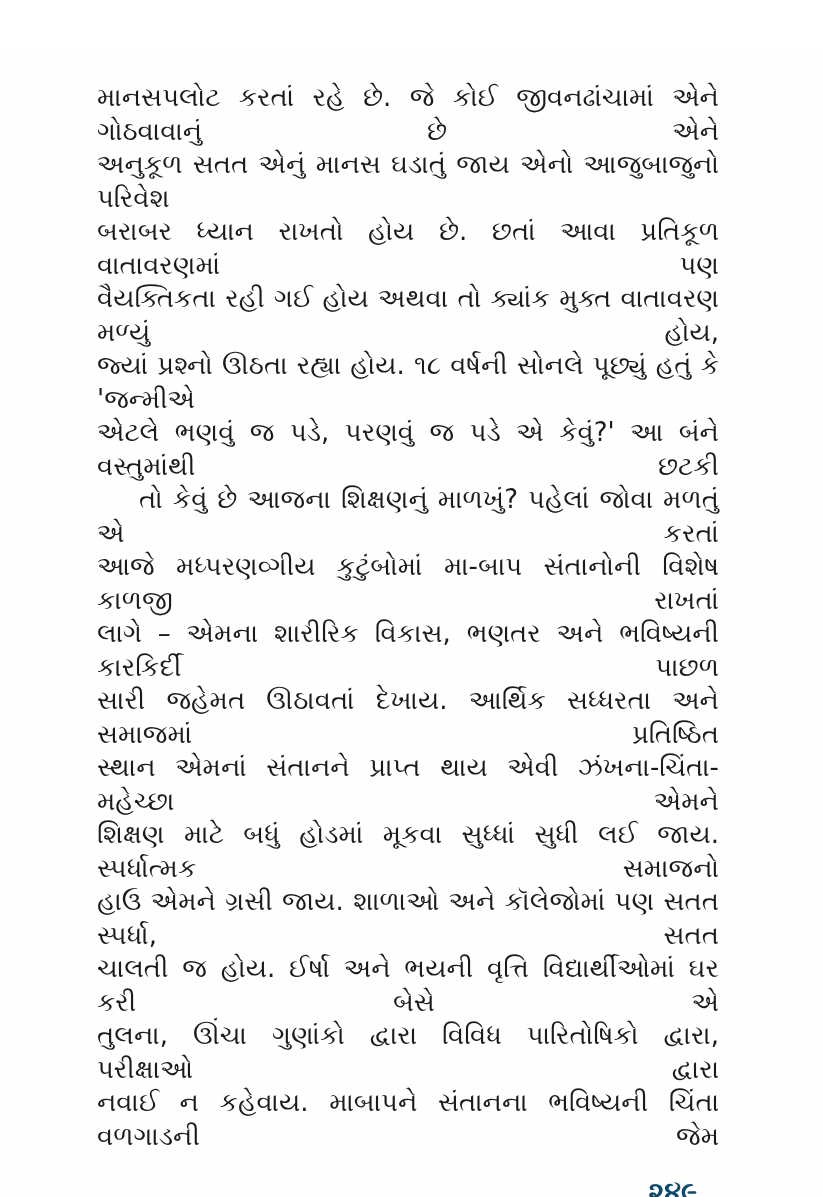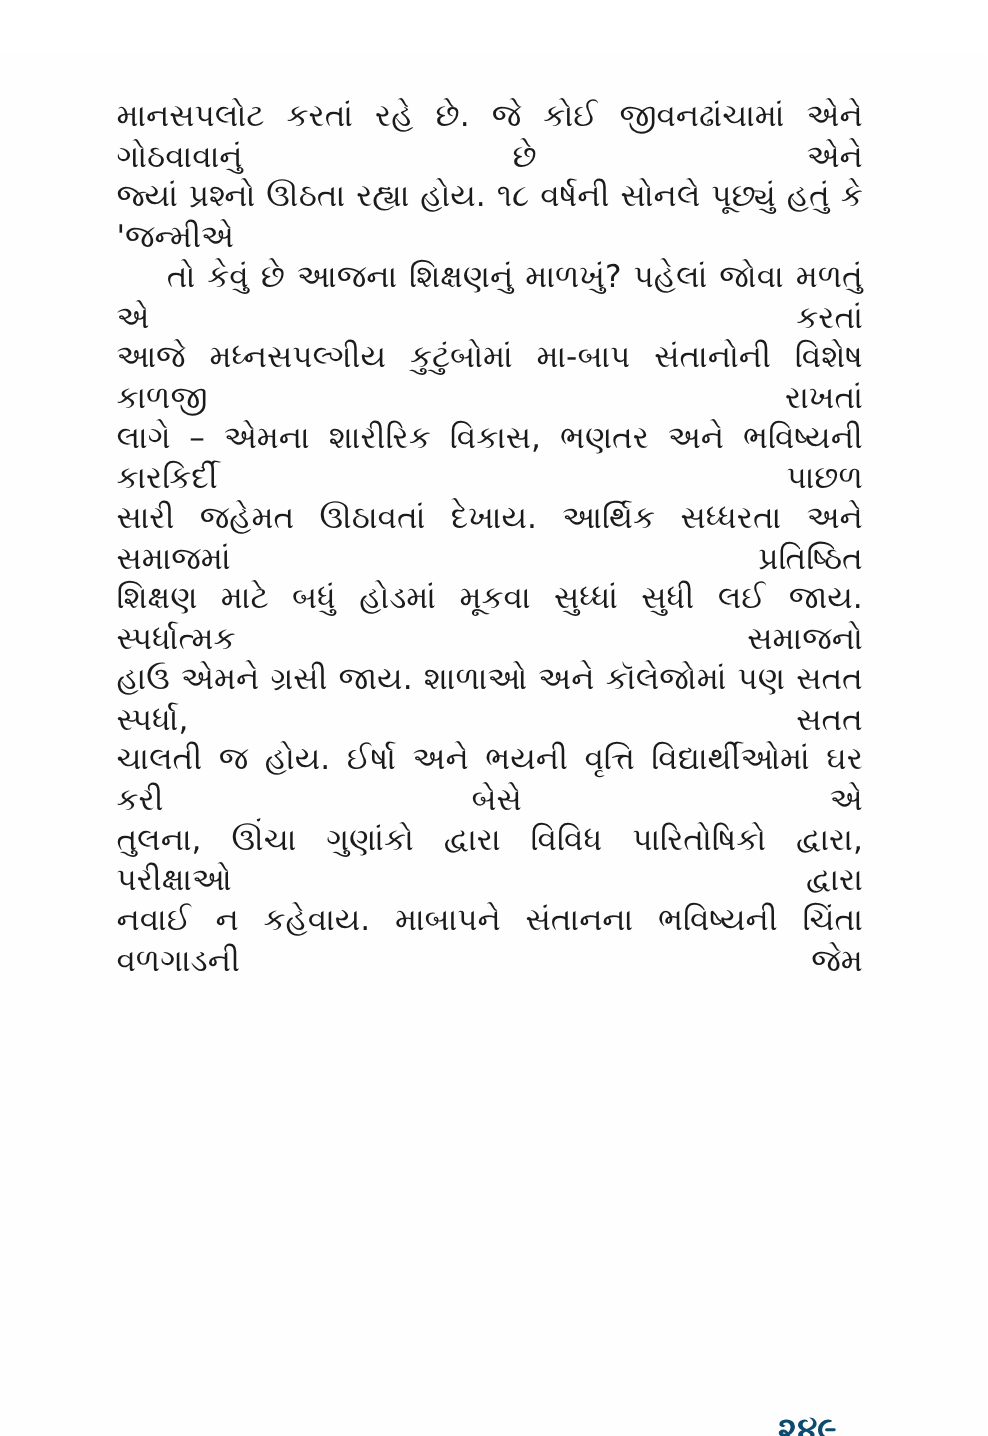--- a/index.html
+++ b/index.html
@@ -46,25 +46,30 @@
     color: #0c4a6e;
     font-weight: bold;
   }
 </style>
 </head>
 <body>
 
 <div class="page">
   <div class="text-block">
       <div class="line">માનસપલોટ કરતાં રહે છે. જે કોઈ જીવનઢાંચામાં એને ગોઠવાવાનું છે એને</div>
+      <div class="line">અનુકૂળ સતત એનું માનસ ઘડાતું જાય એનો આજુબાજુનો પરિવેશ</div>
+      <div class="line">બરાબર ધ્યાન રાખતો હોય છે. છતાં આવા પ્રતિકૂળ વાતાવરણમાં પણ</div>
+      <div class="line">વૈયક્તિકતા રહી ગઈ હોય અથવા તો ક્યાંક મુક્ત વાતાવરણ મળ્યું હોય,</div>
       <div class="line">જ્યાં પ્રશ્નો ઊઠતા રહ્યા હોય. ૧૮ વર્ષની સોનલે પૂછ્યું હતું કે 'જન્મીએ</div>
+      <div class="line">એટલે ભણવું જ પડે, પરણવું જ પડે એ કેવું?' આ બંને વસ્તુમાંથી છટકી</div>
       <div class="line indent">તો કેવું છે આજના શિક્ષણનું માળખું? પહેલાં જોવા મળતું એ કરતાં</div>
-      <div class="line">આજે મધ્નસપલ્ગીય કુટુંબોમાં મા-બાપ સંતાનોની વિશેષ કાળજી રાખતાં</div>
+      <div class="line">આજે મધ્પરણવ્ગીય કુટુંબોમાં મા-બાપ સંતાનોની વિશેષ કાળજી રાખતાં</div>
       <div class="line">લાગે – એમના શારીરિક વિકાસ, ભણતર અને ભવિષ્યની કારકિર્દી પાછળ</div>
       <div class="line">સારી જહેમત ઊઠાવતાં દેખાય. આર્થિક સધ્ધરતા અને સમાજમાં પ્રતિષ્ઠિત</div>
+      <div class="line">સ્થાન એમનાં સંતાનને પ્રાપ્ત થાય એવી ઝંખના-ચિંતા-મહેચ્છા એમને</div>
       <div class="line">શિક્ષણ માટે બધું હોડમાં મૂકવા સુધ્ધાં સુધી લઈ જાય. સ્પર્ધાત્મક સમાજનો</div>
       <div class="line">હાઉ એમને ગ્રસી જાય. શાળાઓ અને કૉલેજોમાં પણ સતત સ્પર્ધા, સતત</div>
       <div class="line">ચાલતી જ હોય. ઈર્ષા અને ભયની વૃત્તિ વિદ્યાર્થીઓમાં ઘર કરી બેસે એ</div>
       <div class="line">તુલના, ઊંચા ગુણાંકો દ્વારા વિવિધ પારિતોષિકો દ્વારા, પરીક્ષાઓ દ્વારા</div>
       <div class="line">નવાઈ ન કહેવાય. માબાપને સંતાનના ભવિષ્યની ચિંતા વળગાડની જેમ</div>
     </div>
   <div class="page-number">૨૪૯</div>
 </div>
 
 </body></html>

